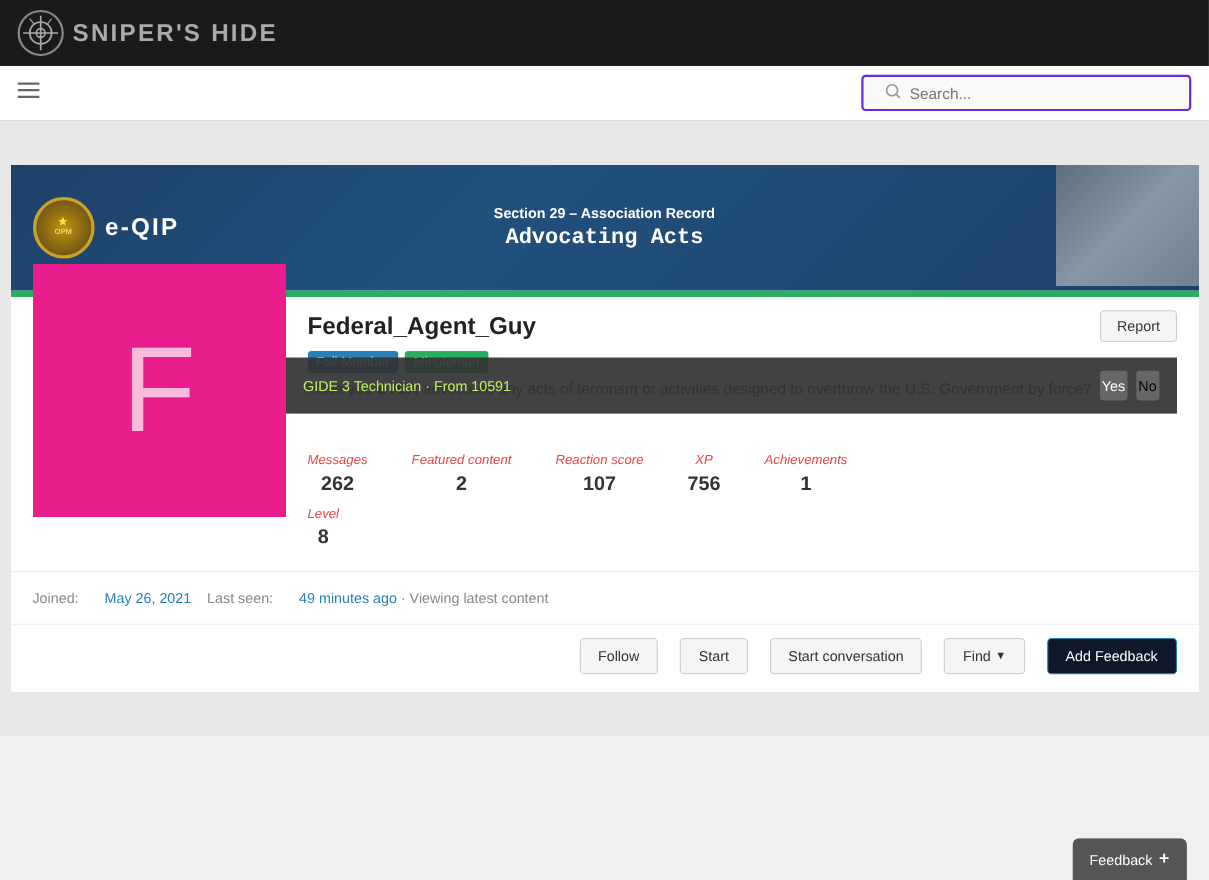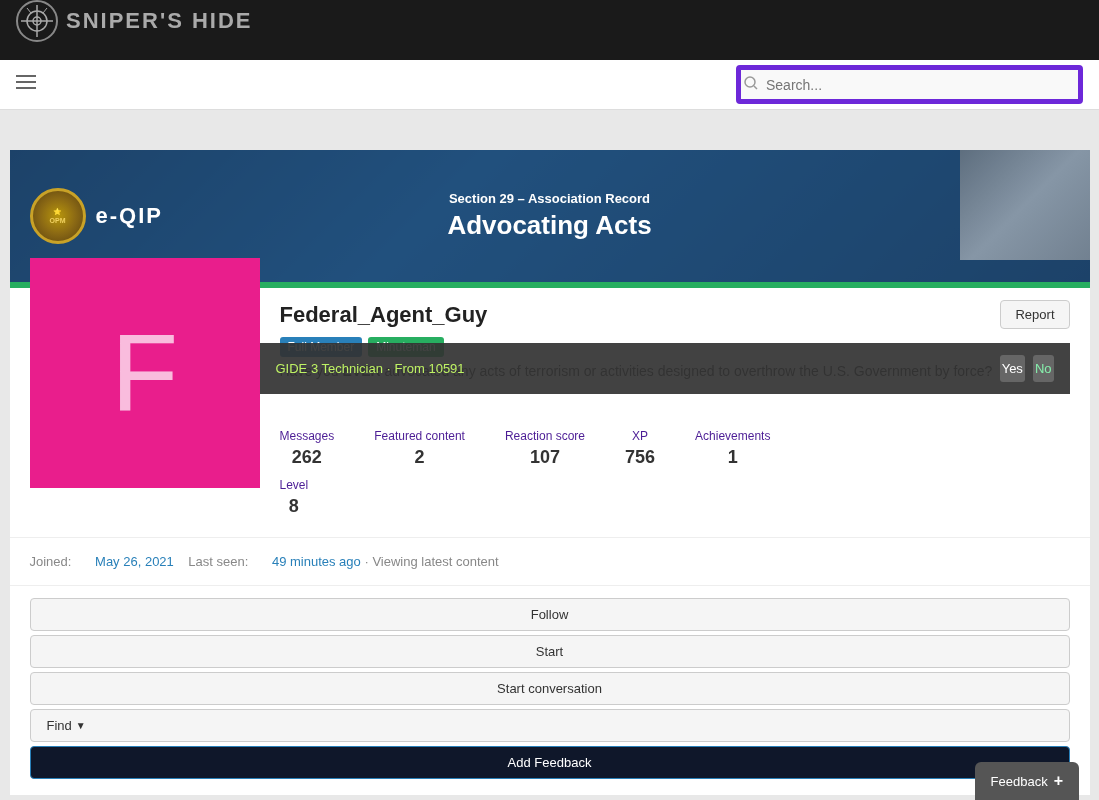--- a/index.html
+++ b/index.html
@@ -3,21 +3,21 @@
   <meta charset="utf-8">
   <style>
     * { box-sizing: border-box; margin: 0; padding: 0; }
     body { font-family: Arial, sans-serif; background: #f0f0f0; }
 
     
     .top-nav {
       background: #1a1a1a;
       height: 60px;
       display: flex;
-      align-items: flex-start;
+      align-items: center;
       padding: 0 16px;
     }
     .logo-area {
       display: flex;
       align-items: center;
       gap: 8px;
     }
     .logo-circle {
       width: 42px;
       height: 42px;
@@ -56,24 +56,24 @@
     }
     .hamburger {
       cursor: pointer;
       font-size: 18px;
       color: #555;
     }
     .search-bar {
       margin-left: auto;
       display: flex;
       align-items: center;
-      border: 5px solid #6d28d9;
+      border: 2px solid #6d28d9;
       border-radius: 4px;
-      padding: 6px 3px;
-      width: 347px;
+      padding: 6px 20px;
+      width: 300px;
       background: #f9f9f9;
     }
     .search-icon-svg {
       color: #999;
       margin-right: 8px;
       font-size: 14px;
     }
     .search-input {
       border: none;
       background: transparent;
@@ -86,21 +86,21 @@
     
     .page-content {
       max-width: 1080px;
       margin: 20px auto;
       background: #fff;
     }
 
     
     .profile-banner {
       width: 100%;
-      height: 132px;
+      height: 114px;
       background: linear-gradient(135deg, #1a5276 0%, #2980b9 40%, #1a5276 100%);
       position: relative;
       overflow: hidden;
       display: flex;
       align-items: center;
       justify-content: center;
     }
     .banner-overlay {
       position: absolute;
       inset: 0;
@@ -141,22 +141,23 @@
       z-index: 2;
       text-align: center;
       color: white;
     }
     .banner-section-title {
       font-size: 13px;
       font-weight: bold;
       margin-bottom: 4px;
     }
     .banner-main-title {
-      font-size: 26px;
-      font-weight: bold;
+      font-size: 20px;
+      font-weight: bold;
+      font-family: Liberation Mono, monospace;
     }
     .banner-right-img {
       position: absolute;
       right: 0;
       top: 0;
       width: 130px;
       height: 110px;
       background: linear-gradient(135deg, #888 0%, #ccc 50%, #aaa 100%);
       opacity: 0.6;
     }
@@ -276,37 +277,38 @@
       border: none;
       cursor: pointer;
       font-size: 13px;
     }
     .popup-btn-yes {
       background: #666;
       color: white;
     }
     .popup-btn-no {
       background: #666;
-      color: #86efac;
+      color: #000000;
     }
 
     
     .stats-row {
       display: flex;
       gap: 40px;
       margin-top: 50px;
       flex-wrap: wrap;
     }
     .stat-item {
       text-align: center;
     }
     .stat-label {
       font-size: 12px;
-      color: #4c1d95;
+      color: #ef4444;
       margin-bottom: 4px;
+      font-style: italic;
     }
     .stat-value {
       font-size: 18px;
       font-weight: bold;
       color: #333;
     }
     .level-row {
       margin-top: 10px;
     }
     .level-row .stat-label {
@@ -323,23 +325,22 @@
     .join-info span.value {
       color: #2980b9;
       margin-left: 20px;
     }
 
     
     .action-buttons {
       display: flex;
       justify-content: flex-end;
       padding: 12px 20px 16px 20px;
-      gap: 4px;
+      gap: 20px;
       border-top: 1px solid #eee;
-      flex-direction: column;
     }
     .action-btn {
       padding: 8px 16px;
       border-radius: 4px;
       border: 1px solid #ccc;
       background: #f5f5f5;
       font-size: 13px;
       cursor: pointer;
       color: #333;
     }

